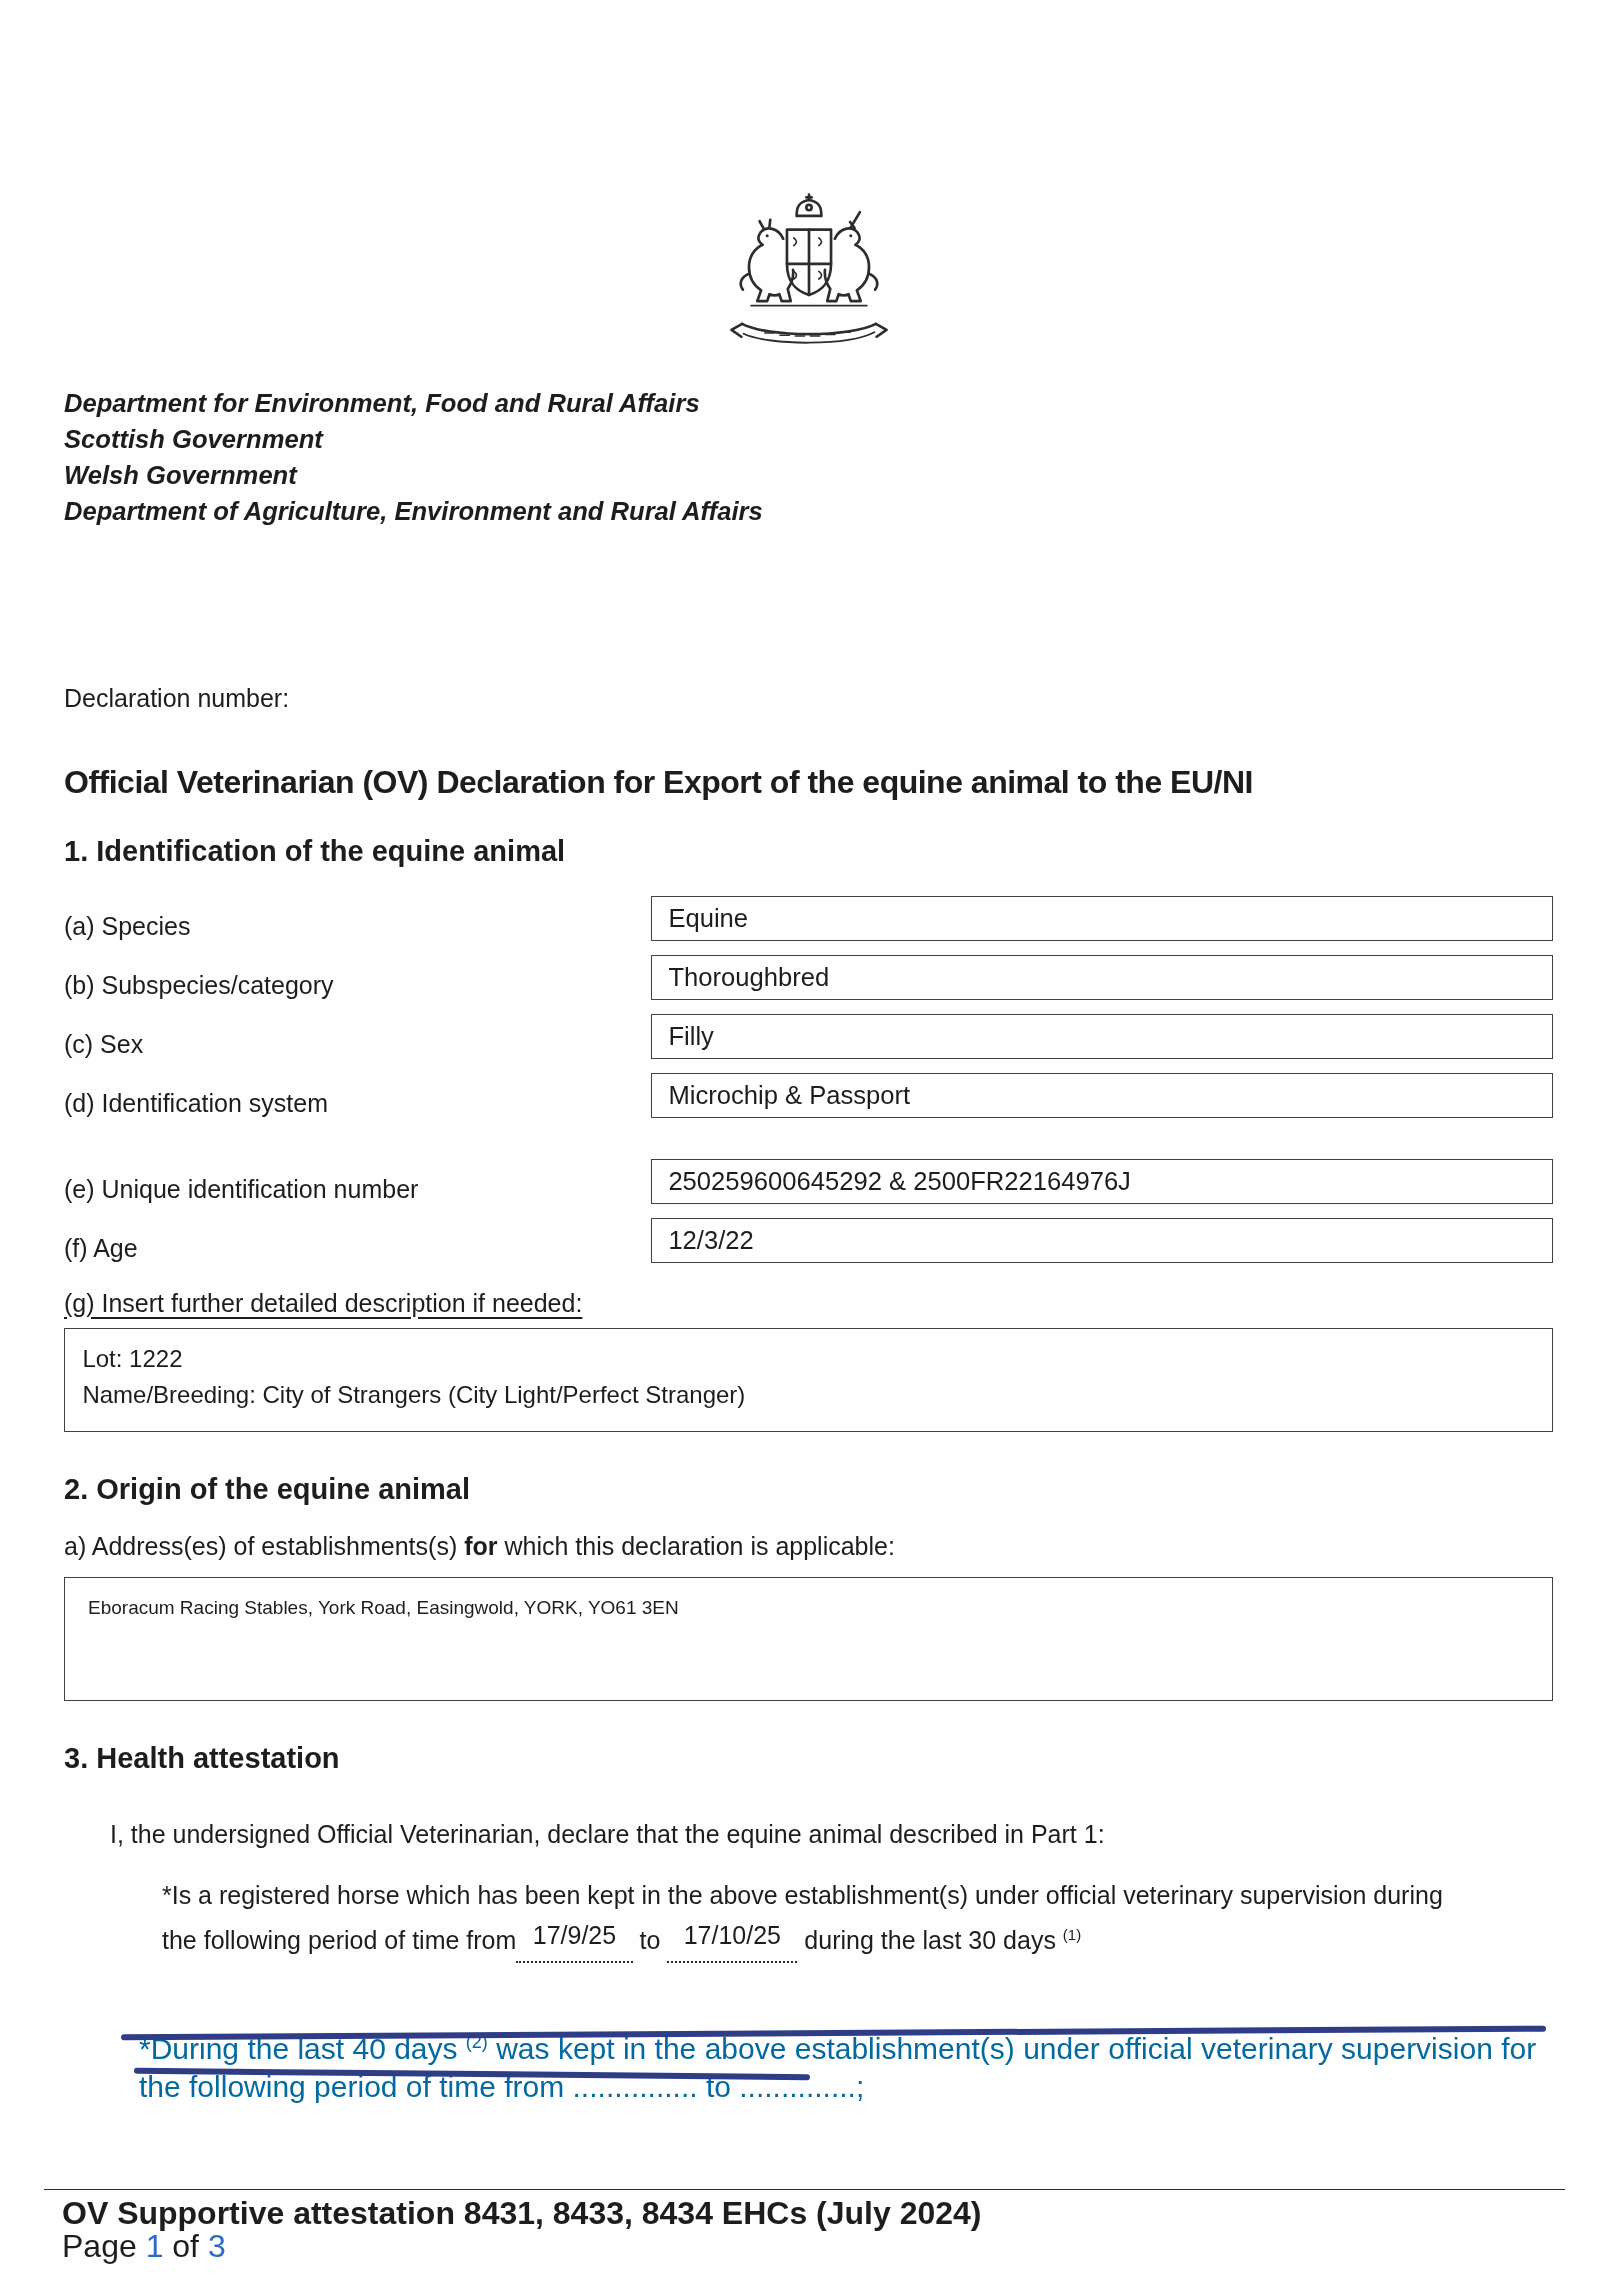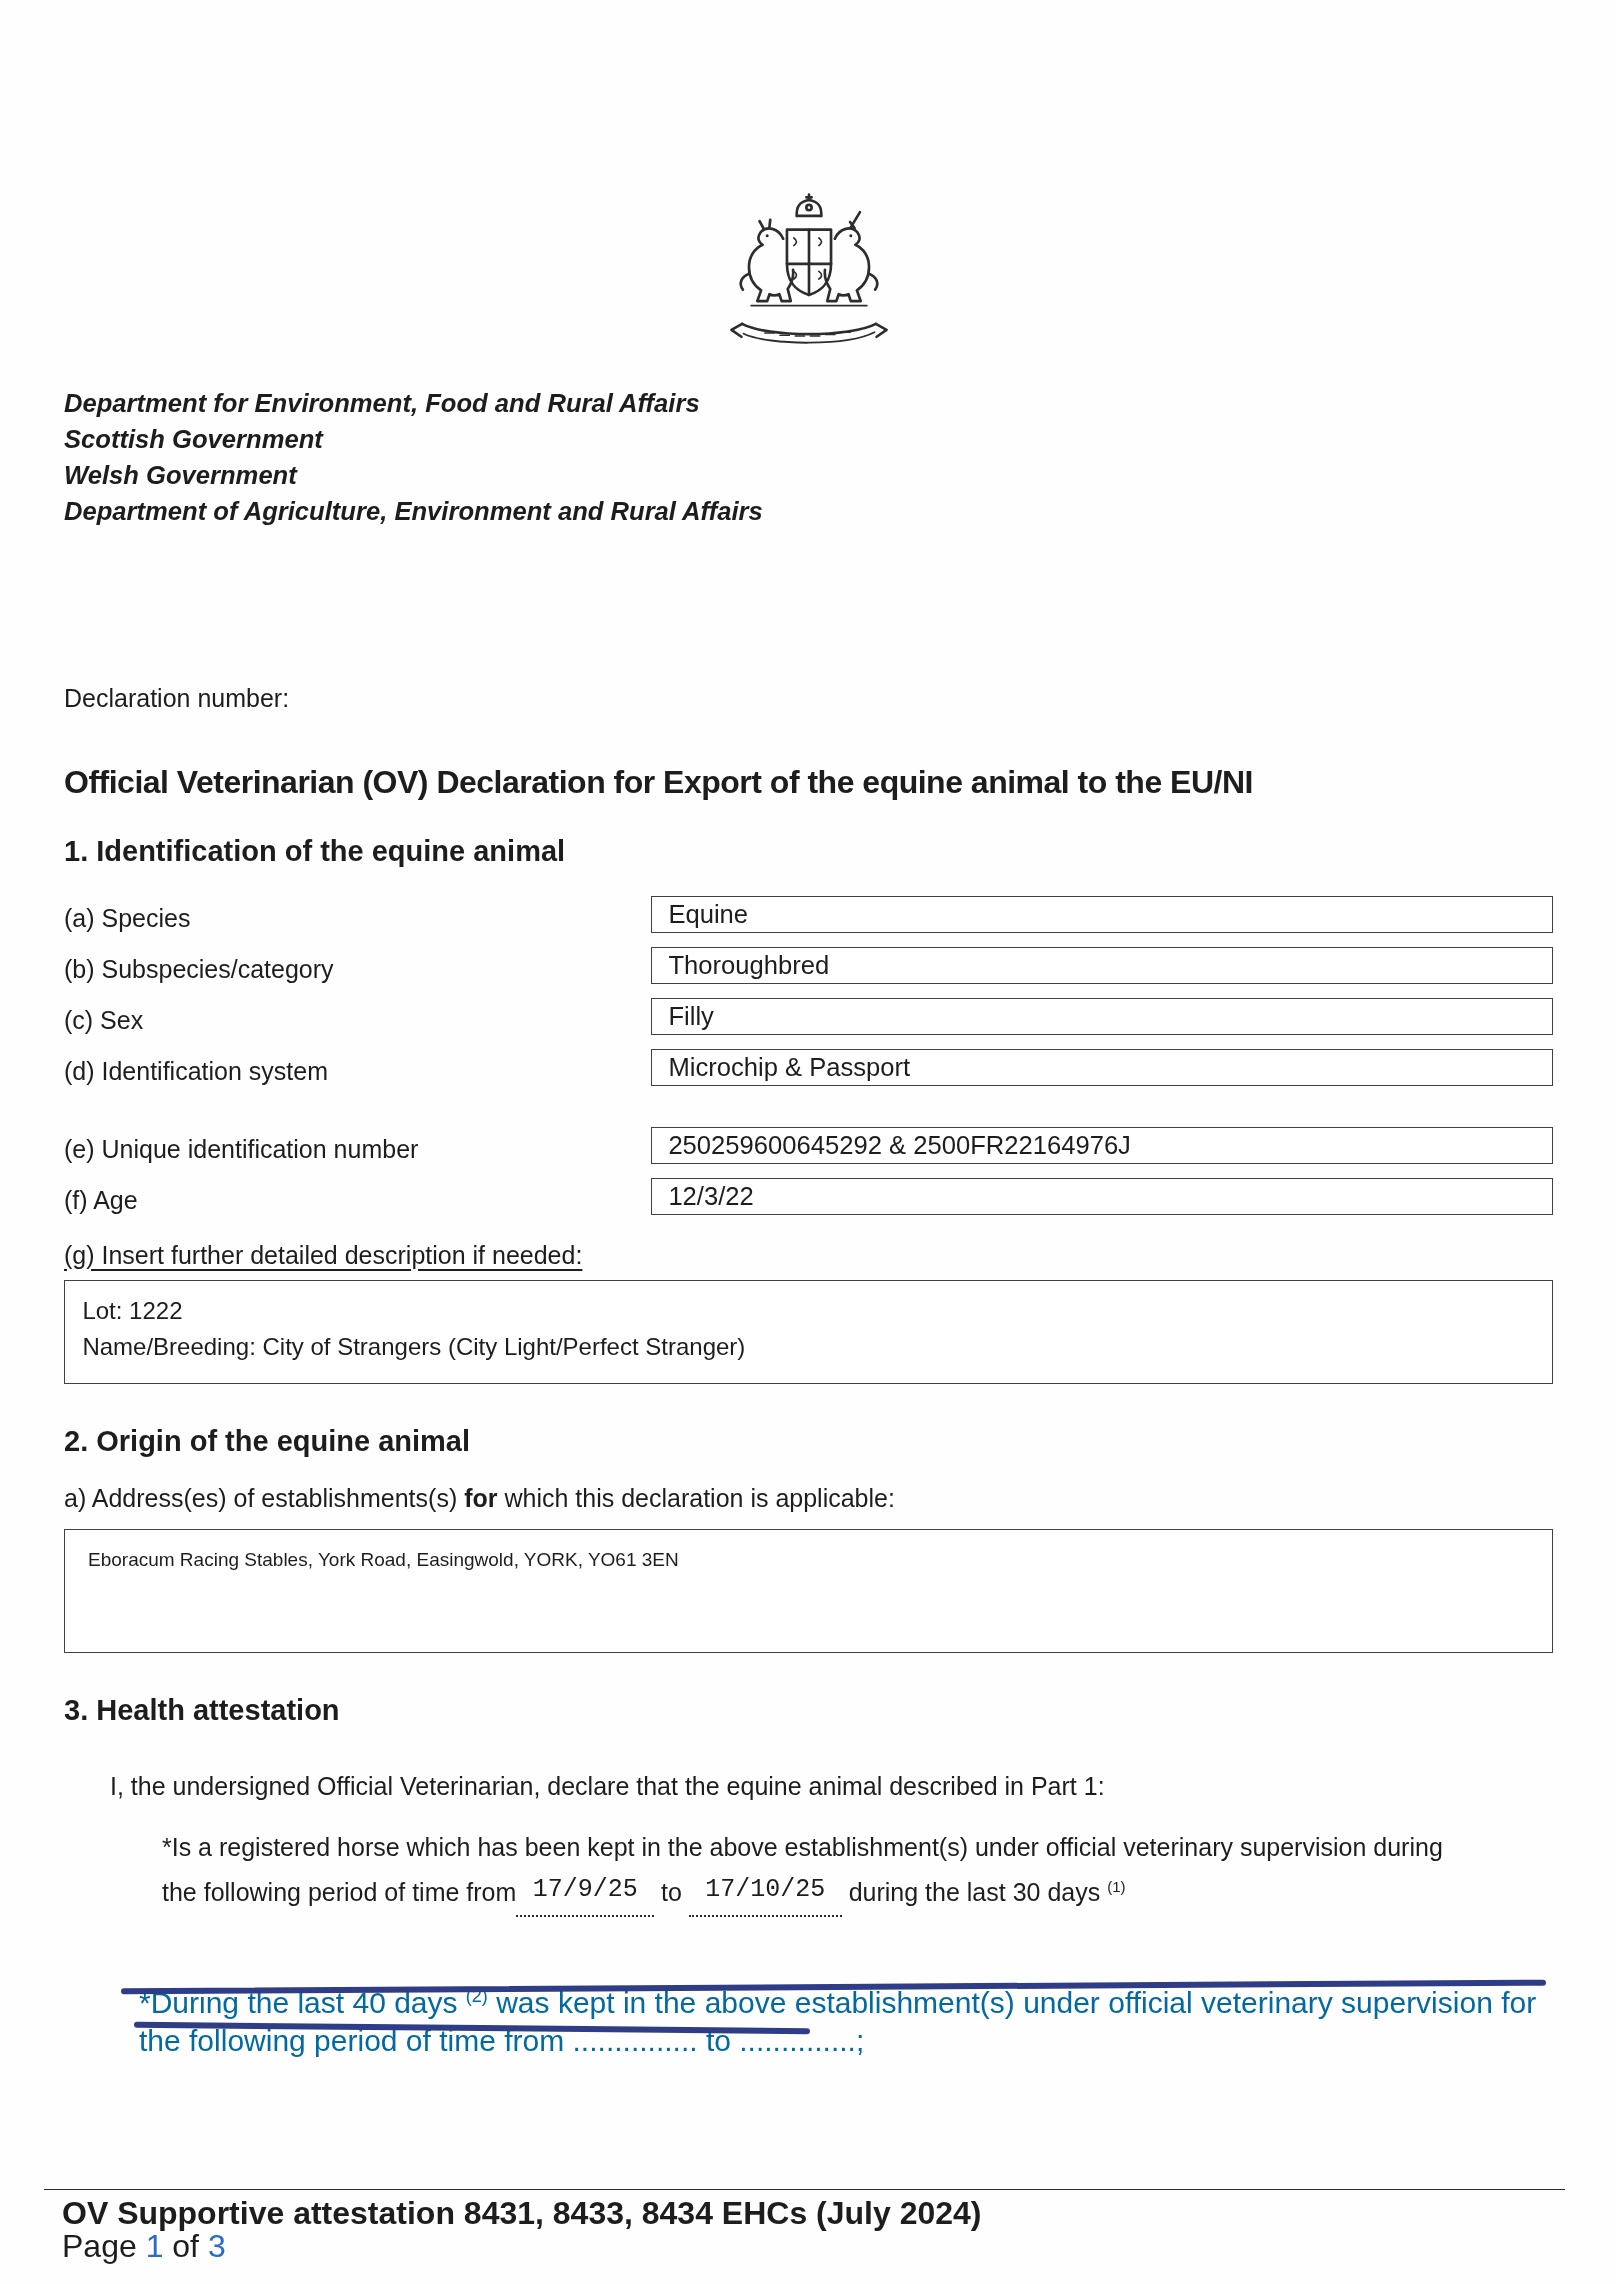--- a/index.html
+++ b/index.html
@@ -24,21 +24,21 @@
     font-size:32px; font-weight:bold;
     letter-spacing:-0.5px;
     white-space:nowrap;
   }
   .h2 { font-size:29px; font-weight:bold; }
   .sec1-h { margin-top:34px; }
   .fields { margin-top:28px; }
   .frow { display:flex; align-items:flex-end; margin-bottom:14px; }
   .flabel { flex:0 0 587px; font-size:25px; }
   .fbox {
-    flex:1; height:37px;
+    flex:1; height:45px;
     border:1.4px solid #414141;
     display:flex; align-items:center;
     padding:0 16.4px; font-size:25.6px;
     background:#fff;
   }
   .gap { height:27px; }
   .g-label {
     margin-top:25.6px; font-size:25px;
     text-decoration:underline; text-underline-offset:4.6px;
   }
@@ -54,21 +54,20 @@
     margin-top:16.4px; border:1.4px solid #414141;
     height:124px; padding:19px 23px; font-size:19px; background:#fff;
   }
   .sec3-h { margin-top:41px; }
   .intro { margin-top:45px; margin-left:46px; font-size:25px; }
   .clause1 { margin-top:27px; margin-left:98px; width:1288px; font-size:25px; line-height:39px; }
   .dotfill {
     display:inline-block;
     border-bottom:2.7px dotted #2a2a2a;
     padding:0 16.4px;
-    font-family:Liberation Mono, monospace;
   }
   .dotfill .date { display:inline-block; transform:translateY(-6.4px); }
   sup.fn { font-size:0.6em; vertical-align:super; }
   .clause2 {
     position:relative;
     margin-top:60px; margin-left:75px; width:1407px;
     font-size:30px; line-height:38px; color:#0369a1;
   }
   .strike { position:absolute; background:#2f3c86; height:6px; border-radius:3.2px; }
   .strike1 { left:-18px; top:7.3px;  width:1425px; transform:rotate(-0.35deg); }

